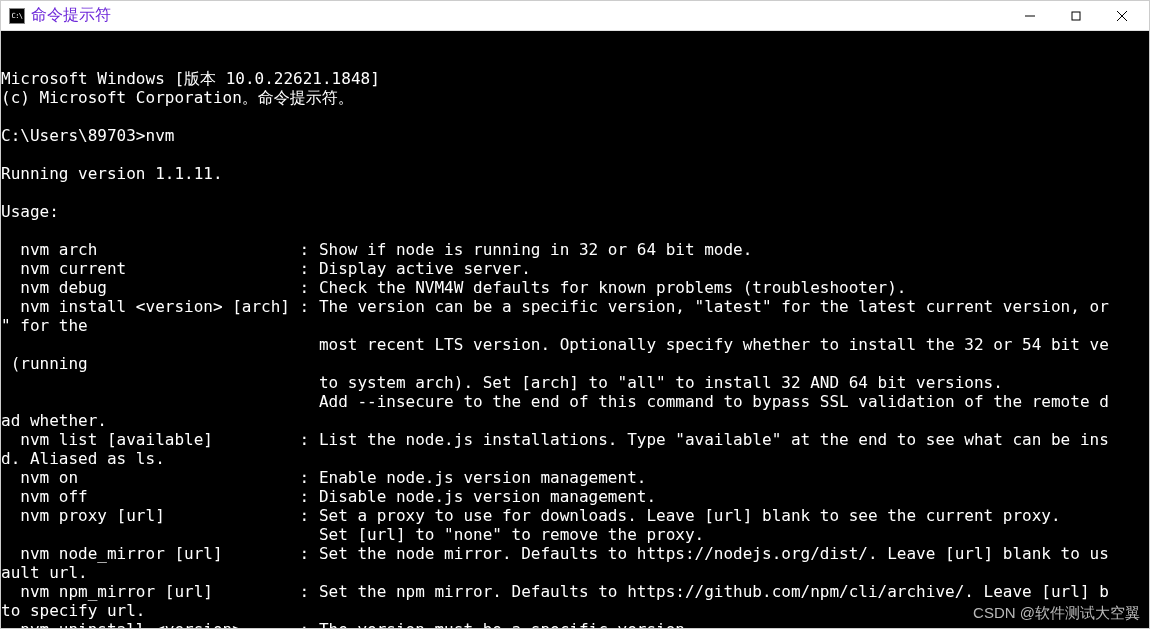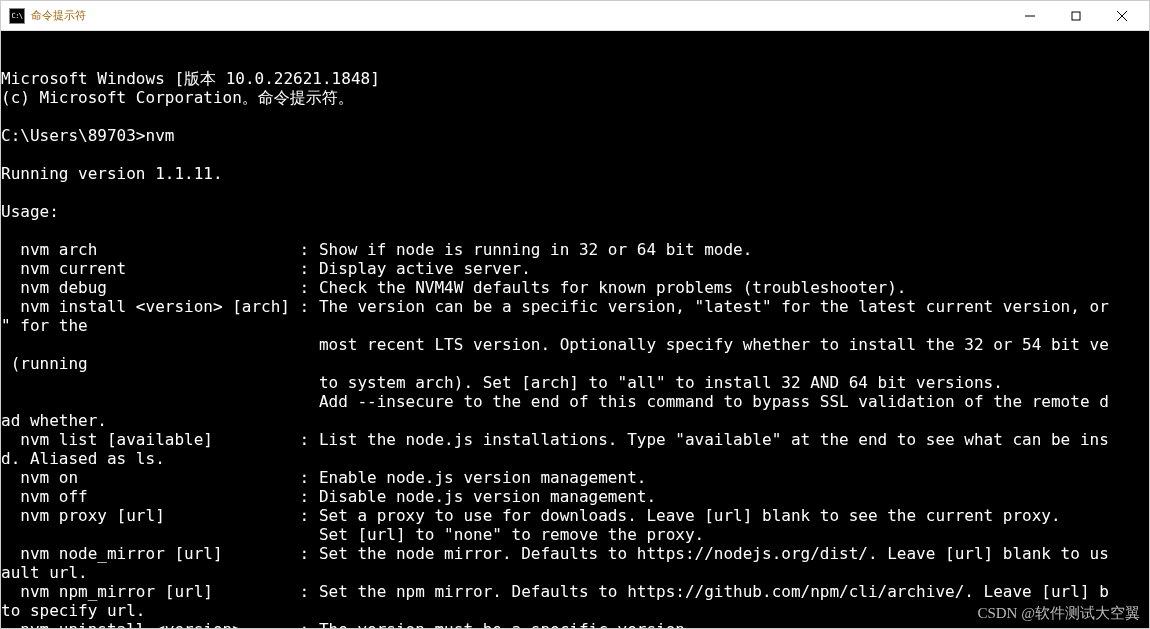--- a/index.html
+++ b/index.html
@@ -40,22 +40,22 @@
       display: flex;
       align-items: center;
       justify-content: center;
       font-size: 7px;
       color: #fff;
       font-family: monospace;
       letter-spacing: -0.5px;
       border: 1px solid #888;
     }
     .titlebar-text {
-      font-size: 11px;
-      color: #a16207;
+      font-size: 16px;
+      color: #6d28d9;
       flex: 1;
     }
     .window-controls {
       display: flex;
       align-items: center;
       gap: 0;
     }
     .win-btn {
       width: 46px;
       height: 30px;
@@ -83,21 +83,21 @@
     }
     .terminal-content {
       padding: 0;
     }
     .watermark {
       position: absolute;
       bottom: 6px;
       right: 10px;
       color: #d8d8d8;
       font-size: 15px;
-      font-family: Liberation Serif, serif;
+      font-family: Liberation Sans, sans-serif;
       opacity: 0.85;
       pointer-events: none;
     }
   </style>
 </head>
 <body>
 
 <div class="window">
   <div class="titlebar">
     <div class="titlebar-icon">C:\</div>

